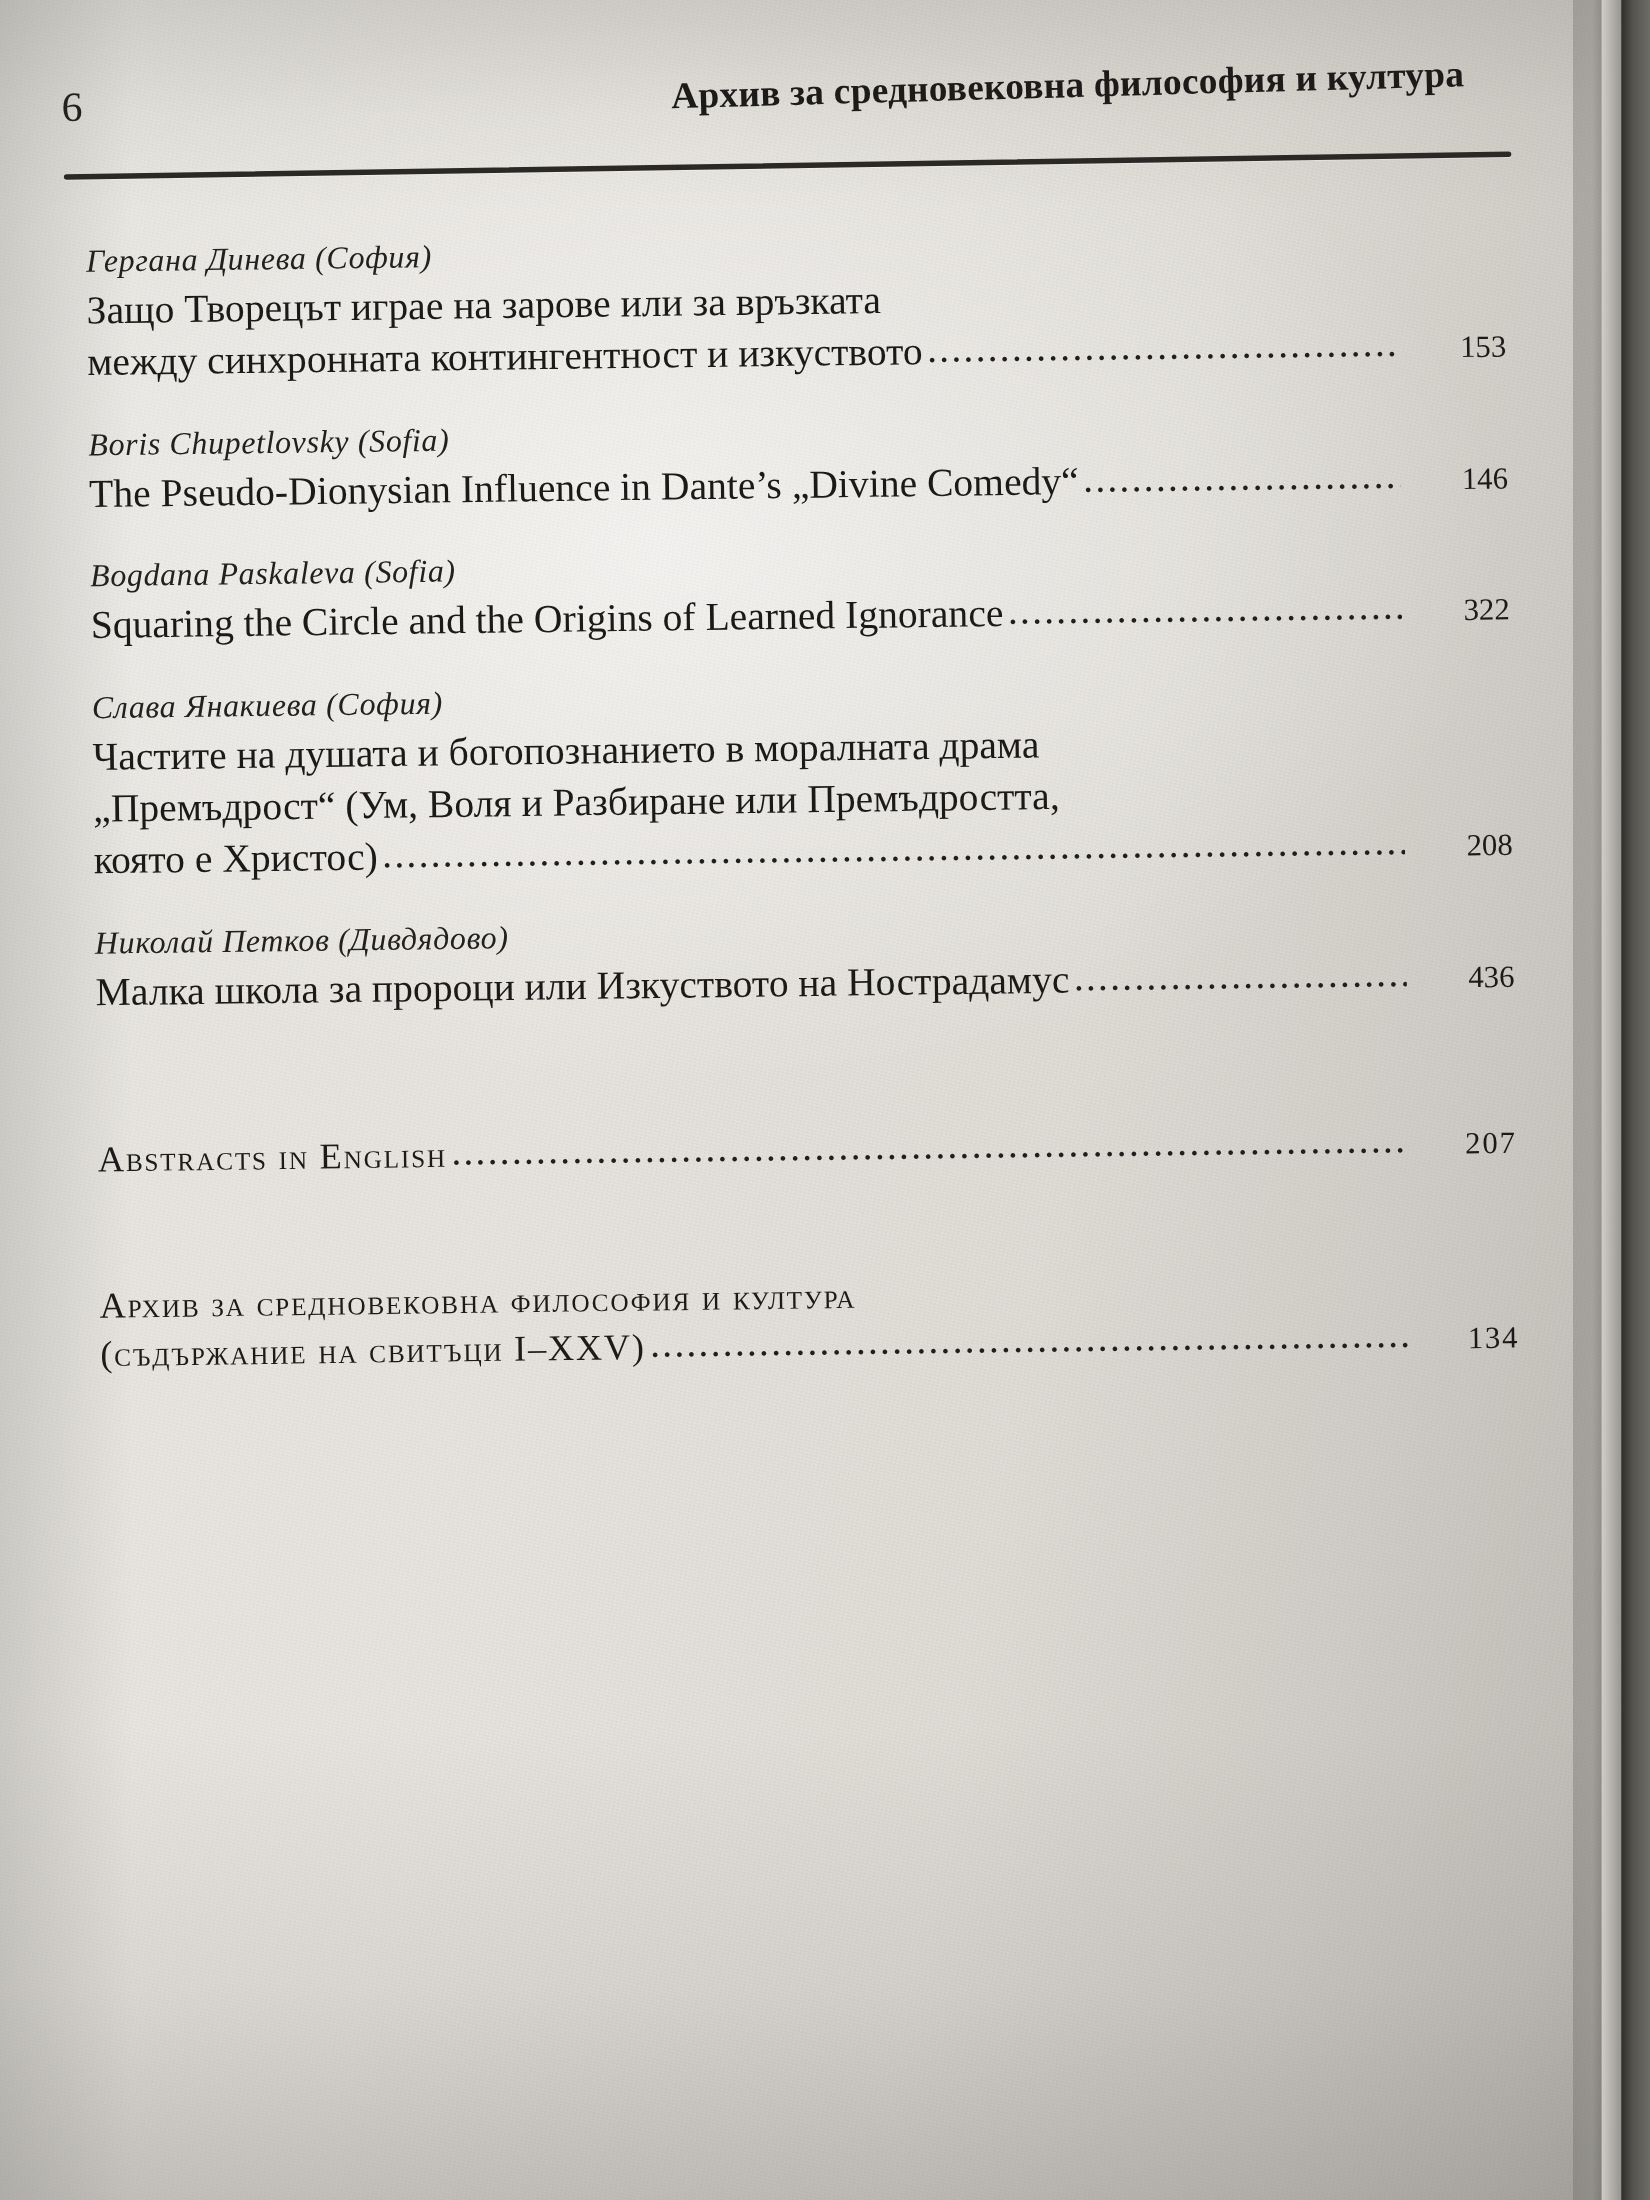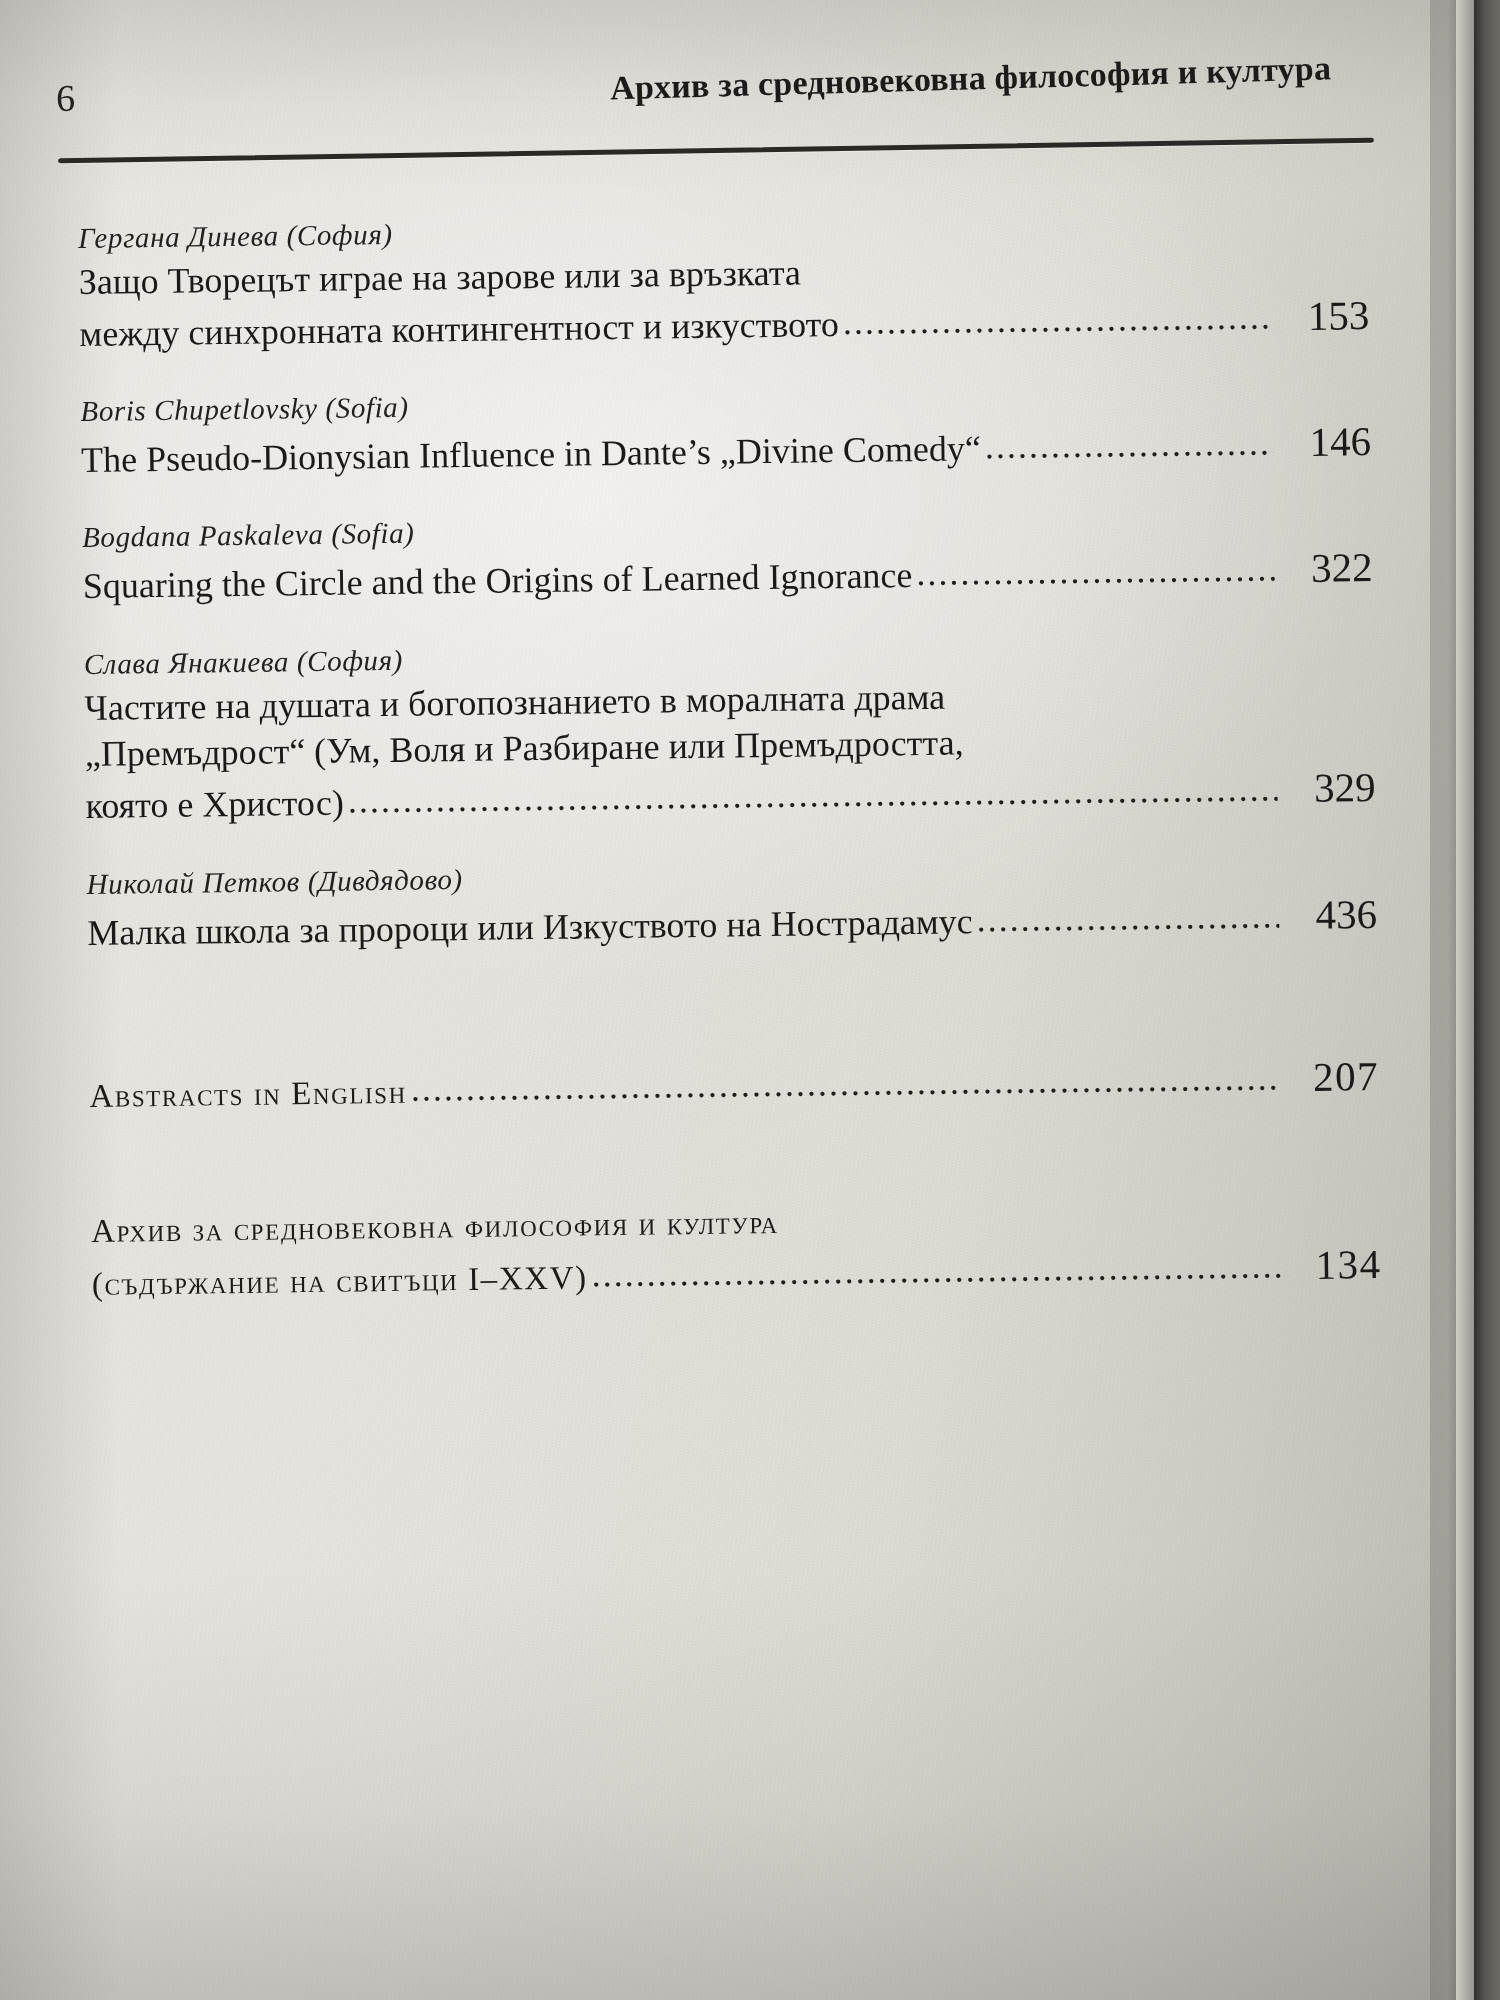--- a/index.html
+++ b/index.html
@@ -144,21 +144,21 @@
     overflow: hidden;
     white-space: nowrap;
     margin: 0 6px 0 4px;
     font-size: 36px;
     letter-spacing: 2px;
     color: #201e1d;
     line-height: 1;
     transform: translateY(-2px);
   }
   .pageno {
-    font-size: 41px;
+    font-size: 28px;
     color: #1c1a19;
     width: 92px;
     text-align: right;
     flex: 0 0 auto;
   }
 
   
   .back {
     margin-top: 16px;
     margin-bottom: 42px;
@@ -220,21 +220,21 @@
       </div>
     </div>
 
     <div class="entry">
       <div class="author">Слава Янакиева (София)</div>
       <div class="title-line">Частите на душата и богопознанието в моралната драма</div>
       <div class="title-line">„Премъдрост“ (Ум, Воля и Разбиране или Премъдростта,</div>
       <div class="title-line lastline">
         <span class="txt">която е Христос)</span>
         <span class="dots">................................................................................................................................................................</span>
-        <span class="pageno">329</span>
+        <span class="pageno">208</span>
       </div>
     </div>
 
     <div class="entry">
       <div class="author">Николай Петков (Дивдядово)</div>
       <div class="title-line lastline">
         <span class="txt">Малка школа за пророци или Изкуството на Нострадамус</span>
         <span class="dots">................................................................................................................................................................</span>
         <span class="pageno">436</span>
       </div>

